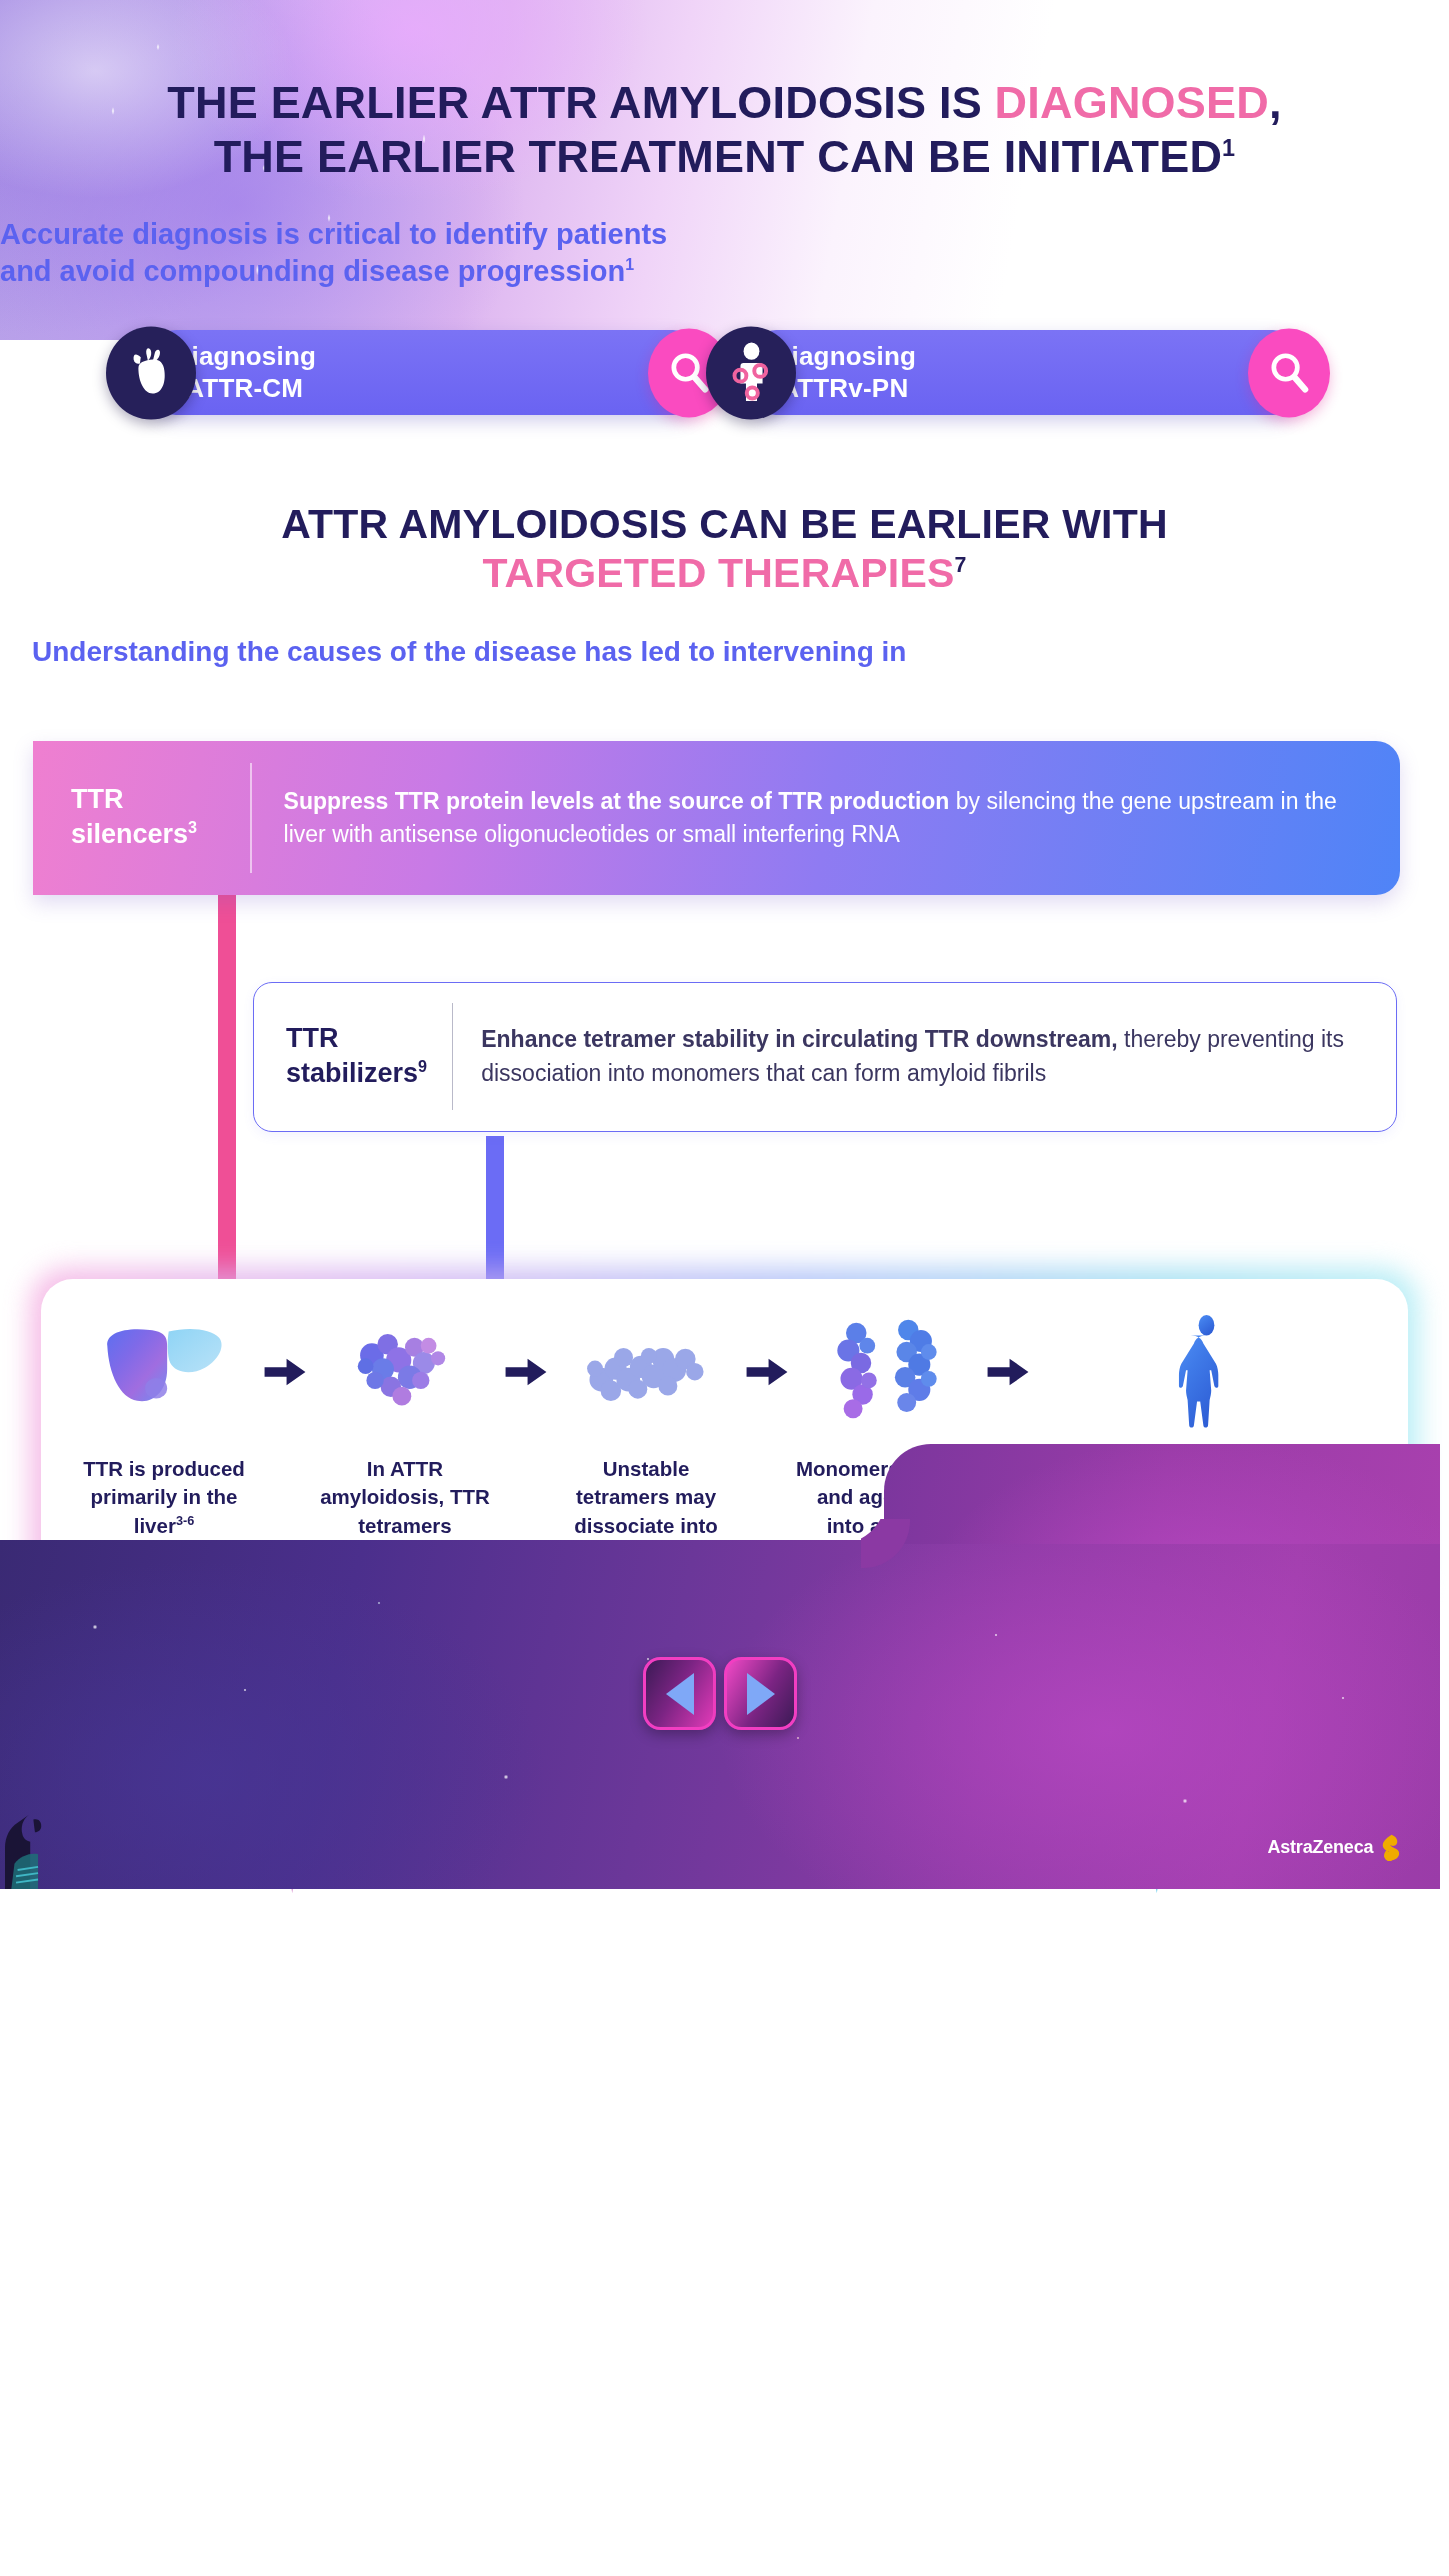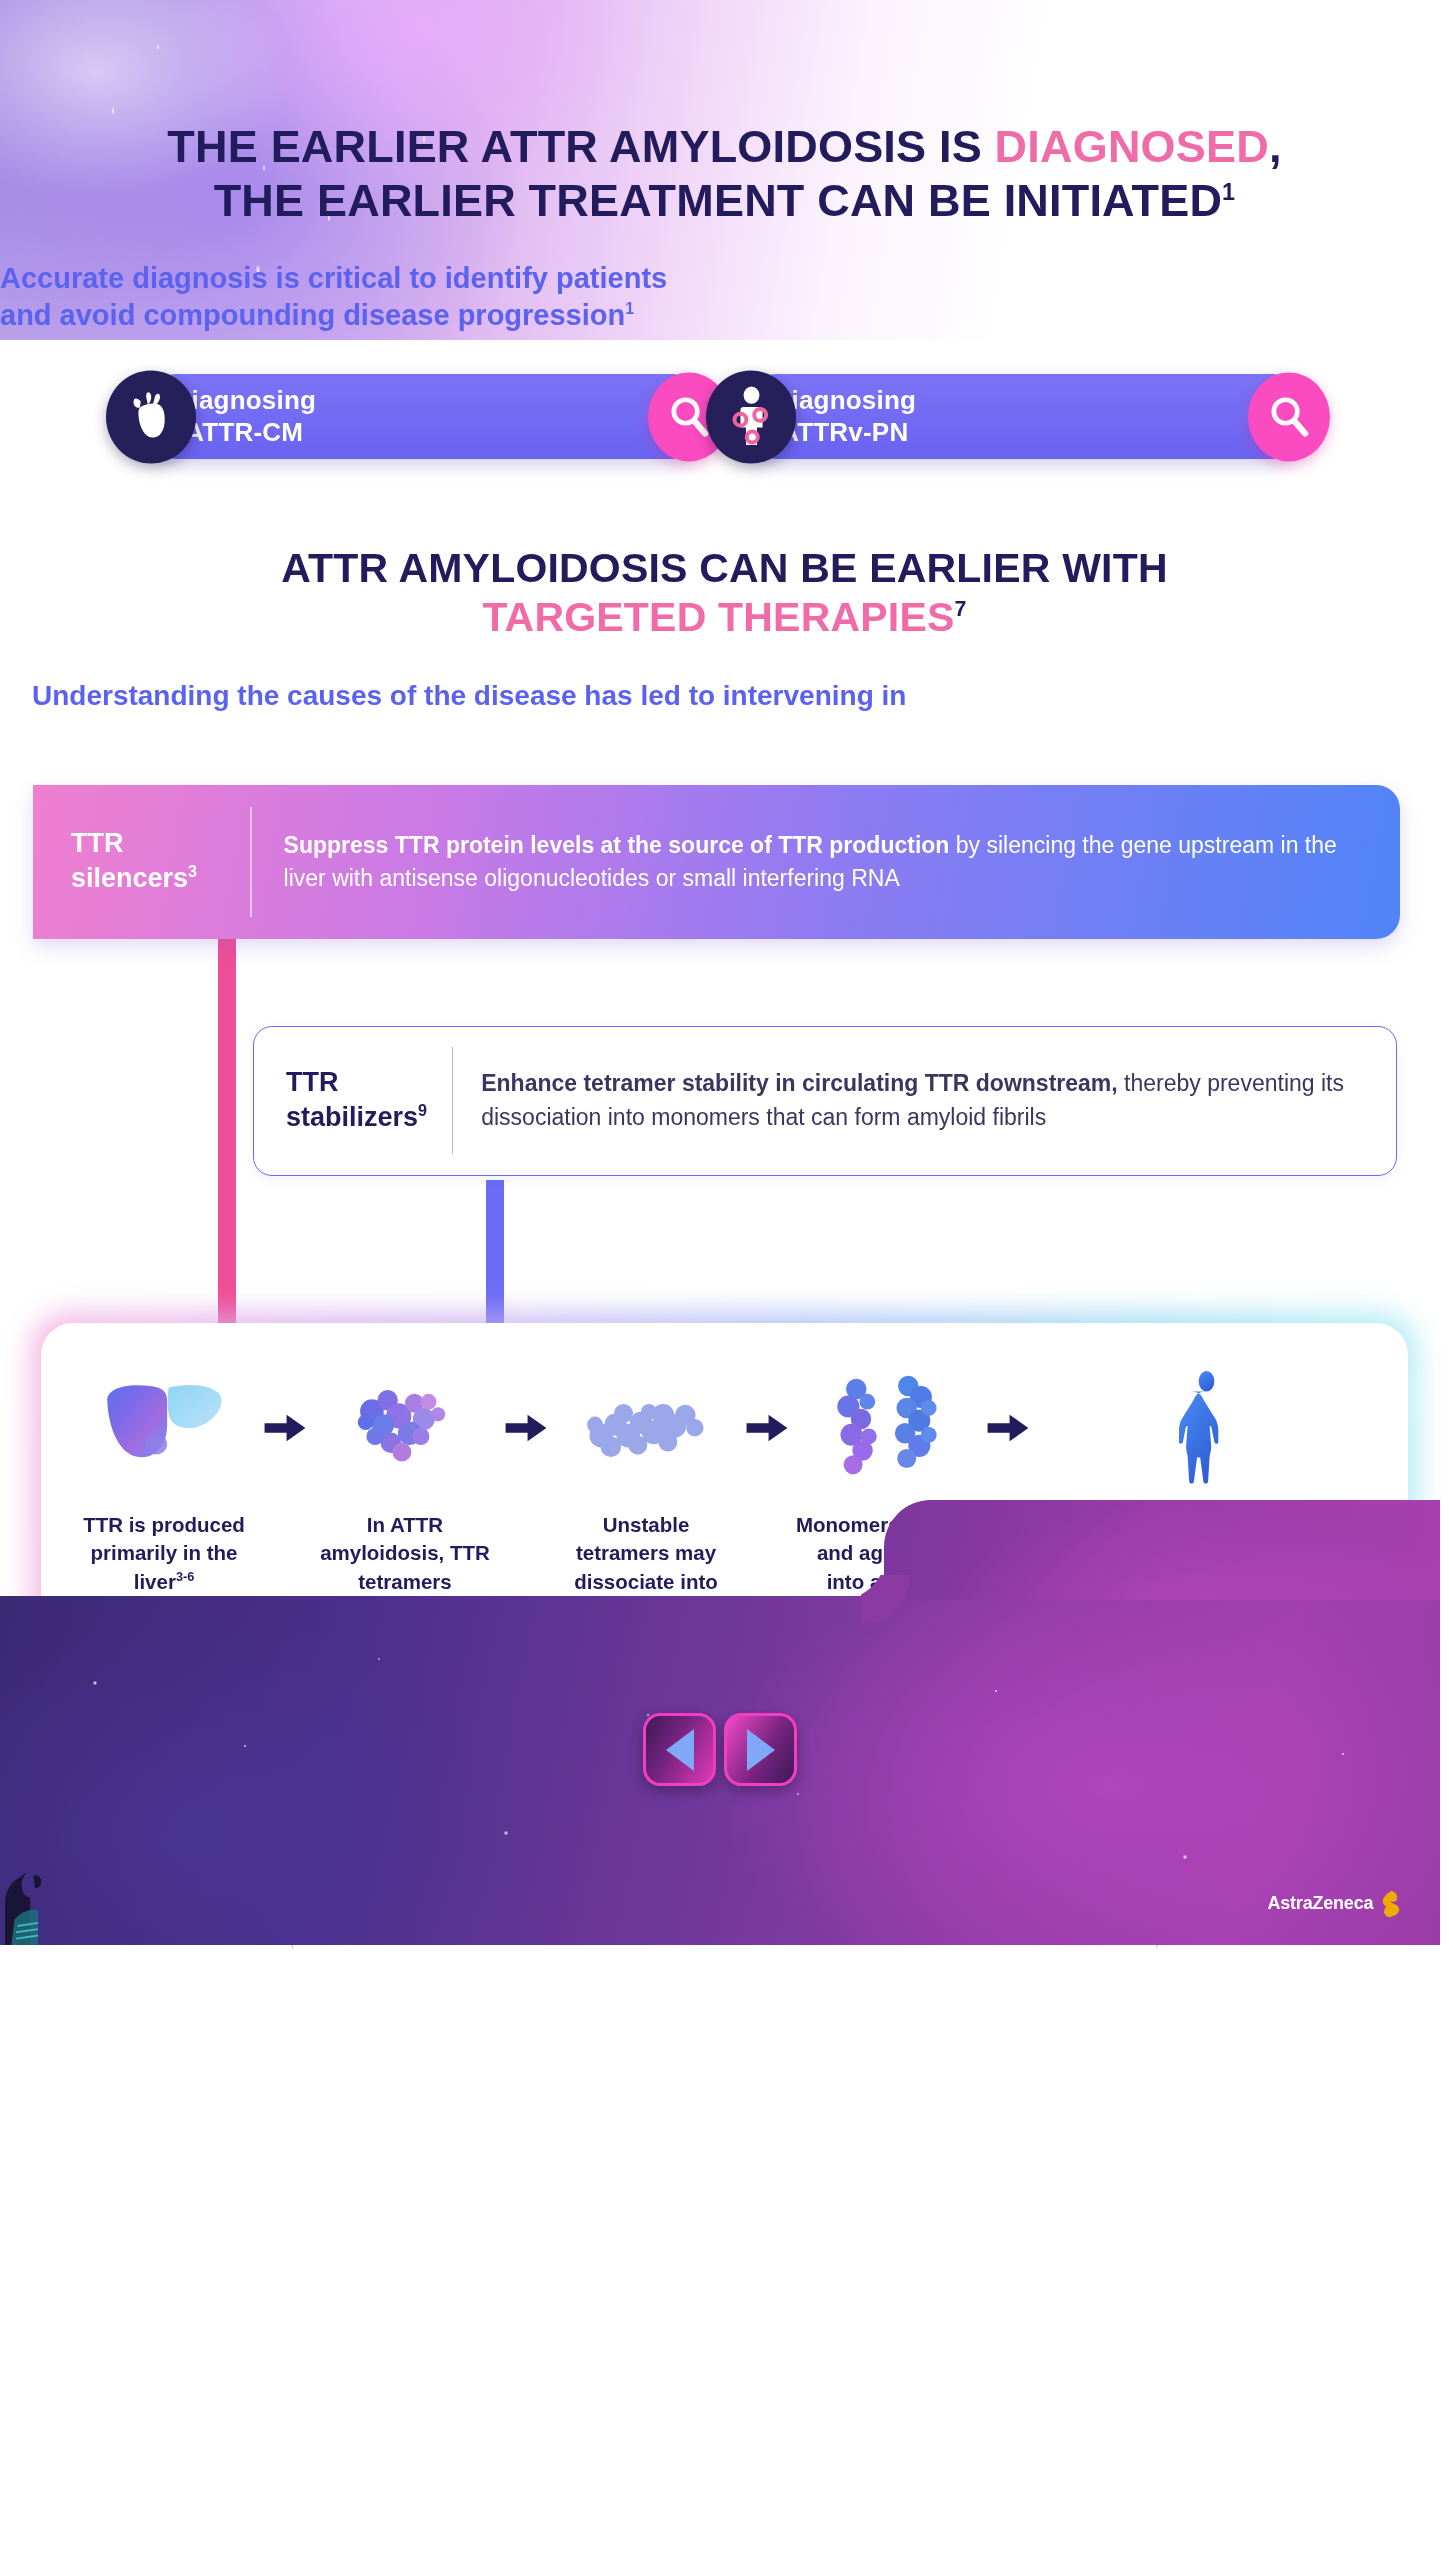--- a/index.html
+++ b/index.html
@@ -31,21 +31,21 @@
       radial-gradient(1.6px 4px at 329px 218px, #fff, rgba(255,255,255,0)),
       radial-gradient(1.6px 3.2px at 158px 47px, #fff, rgba(255,255,255,0));
   }
 
   .page { position:relative; width:1449px; }
 
   
   .h-main {
     position:relative; text-align:center;
     font-size:45px; line-height:1.20; font-weight:bold;
-    color:#221c5c; letter-spacing:0.2px;margin-top:44px;
+    color:#221c5c; letter-spacing:0.2px;
   }
   .h-main .pink { color:#f06ba8; }
   .h-main sup { font-size:.52em; vertical-align:super; }
 
   .h-sub {
     position:relative; text-align:left;
     font-size:29px; line-height:1.26; font-weight:bold;
     color:#5b62f0;
   }
   .h-sub sup { font-size:.55em; vertical-align:super; }
@@ -131,21 +131,21 @@
 
   
   .proc-wrap { position:relative; width:1367px; margin-left:41px; }
   .proc-glow {
     position:absolute; inset:-11px;
     border-radius:38px; filter:blur(12.6px); opacity:.75;
     background:linear-gradient(95deg,#f5a8df 0%, #cfa8ef 25%, #9fb6f6 55%, #8fd8ef 80%, #a9ecf4 100%);
   }
   .proc-card {
     position:relative; background:#ffffff; border-radius:32px;
-    padding:47px 27px 36px; display:flex; align-items:flex-start;
+    padding:35px 27px 36px; display:flex; align-items:flex-start;
     justify-content:center;
   }
   .proc-step { width:183px; display:flex; flex-direction:column; align-items:center; }
   .proc-step.wide { width:340px; }
   .proc-art { height:117px; display:flex; align-items:center; justify-content:center; margin-bottom:24px; }
   .proc-cap {
     text-align:center; color:#221c5c; font-weight:bold;
     font-size:20.5px; line-height:1.40;
   }
   .proc-cap sup { font-size:.62em; vertical-align:super; }

